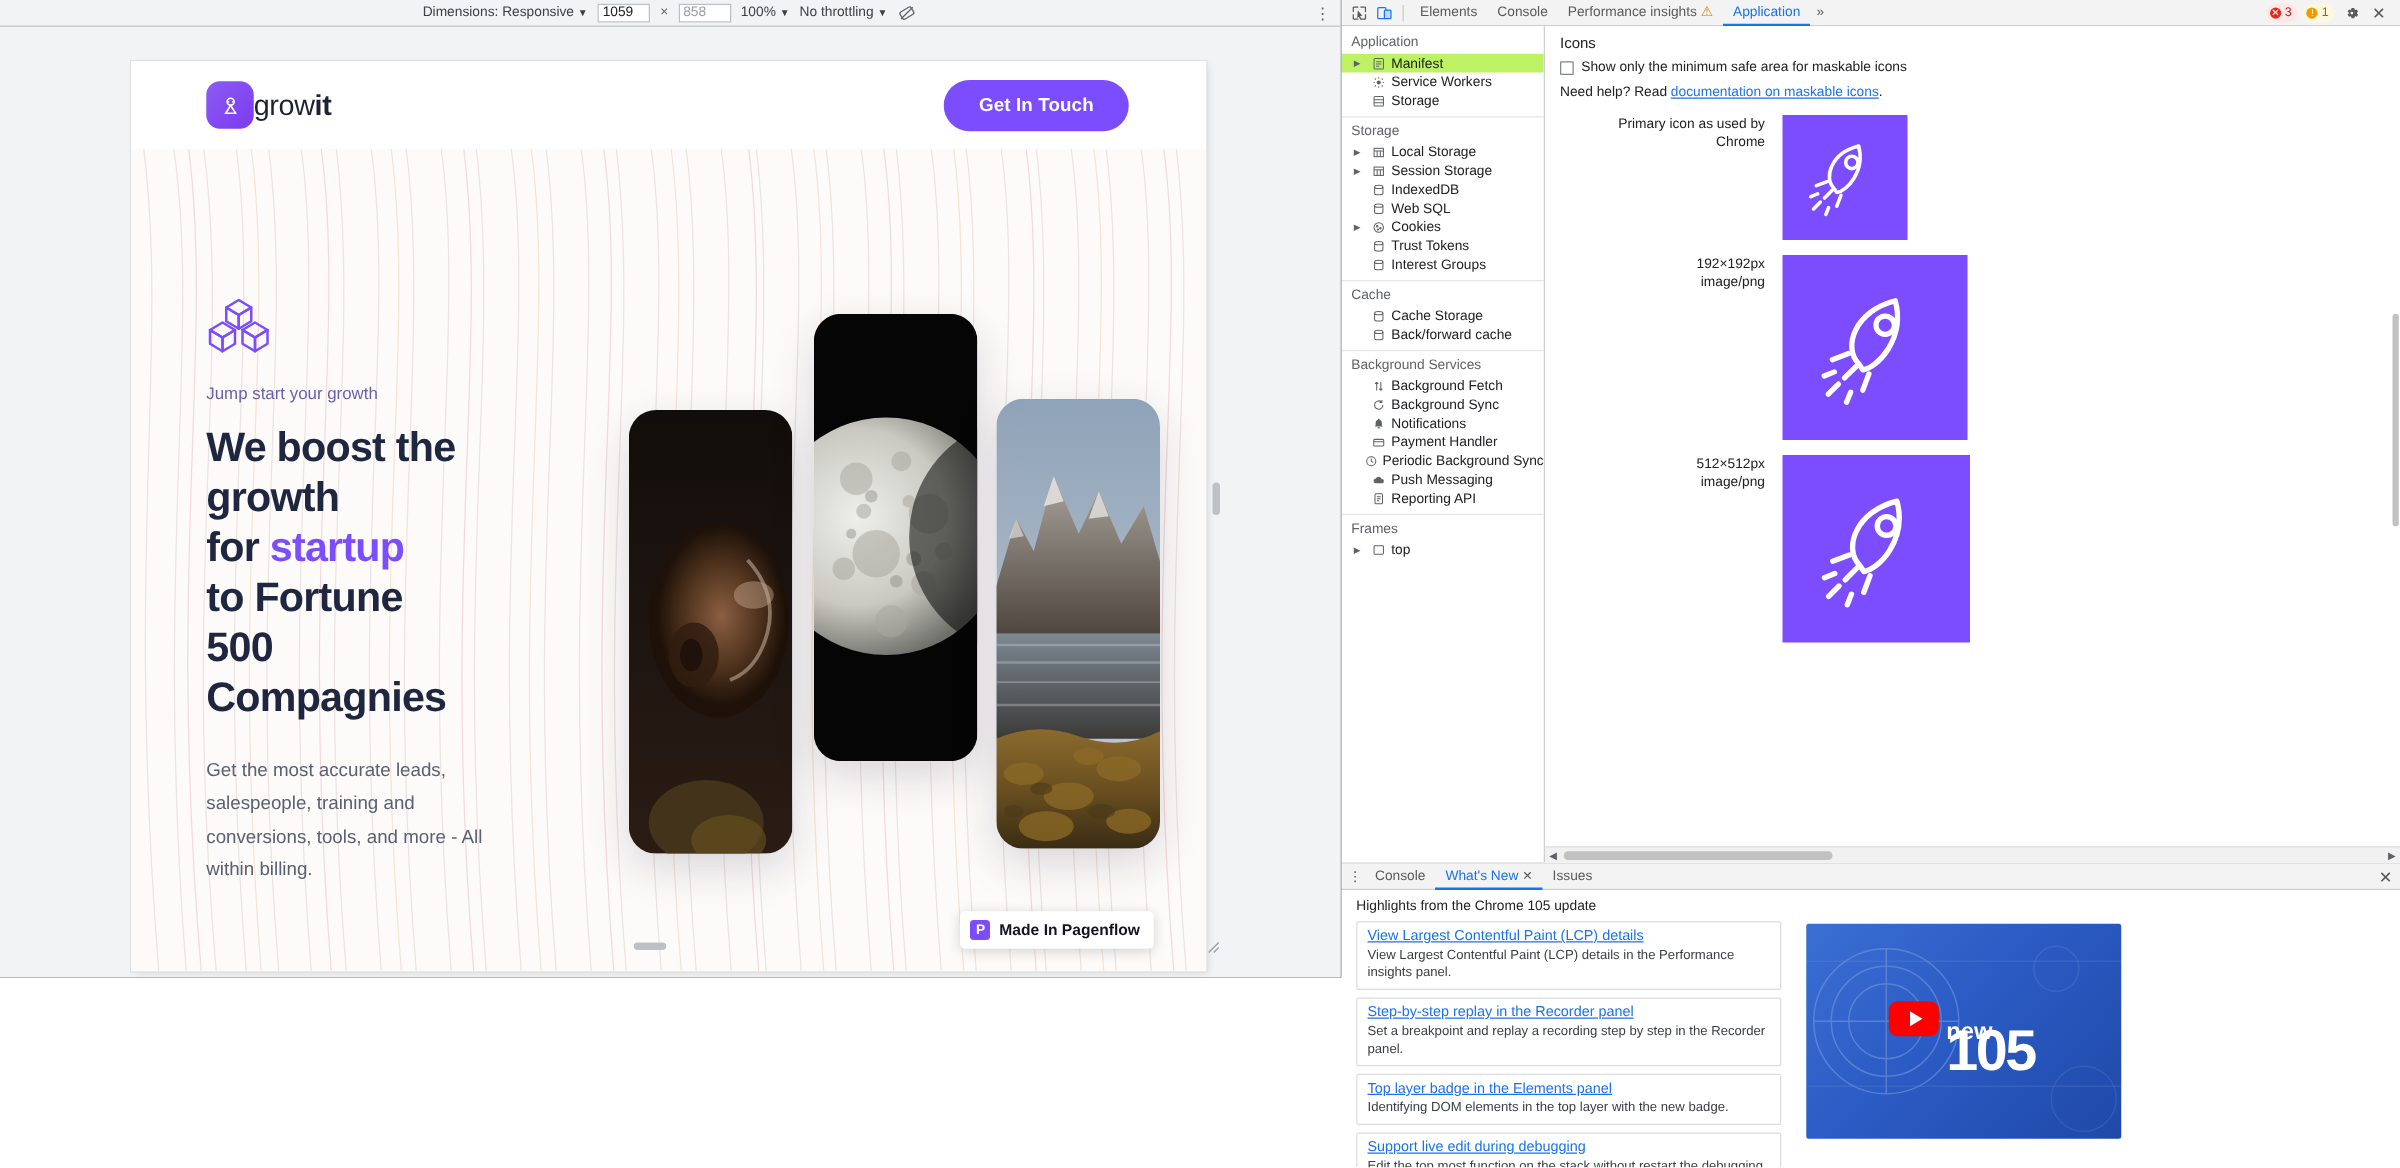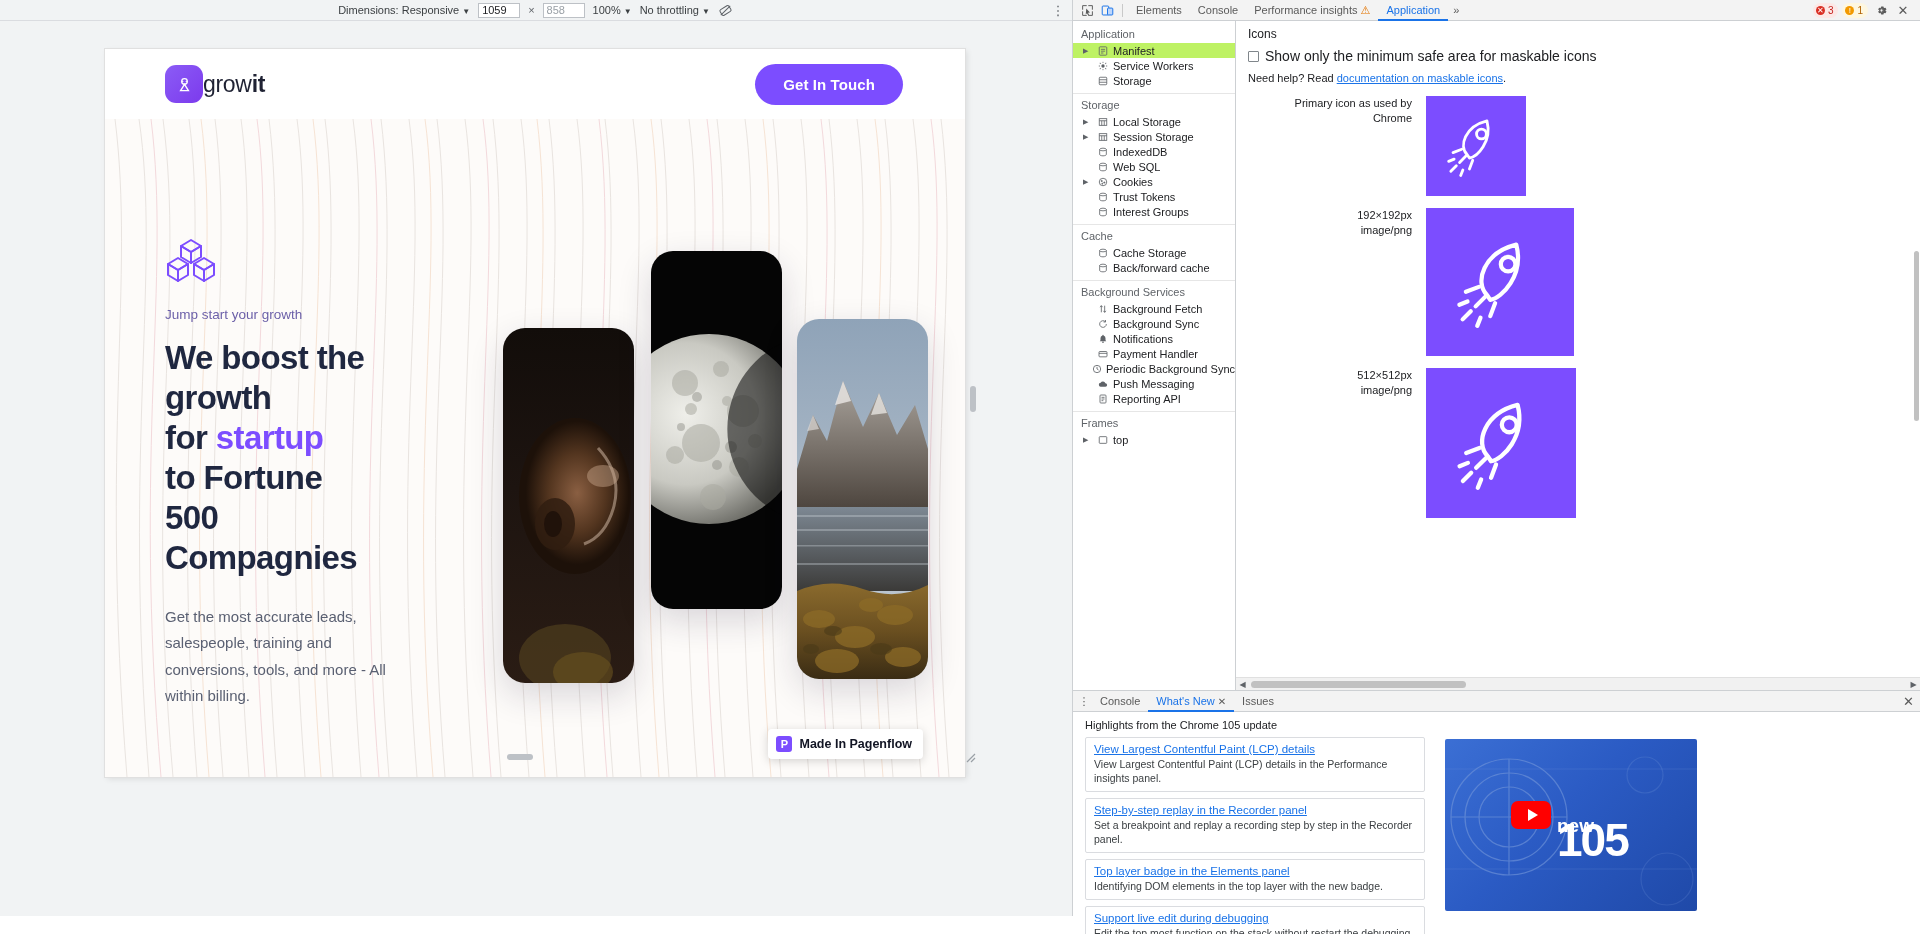--- a/index.html
+++ b/index.html
@@ -7,21 +7,21 @@
     width: 1920px; height: 934px;
     font-family: "Liberation Sans", sans-serif;
     font-size: 12px;
     background: #fff;
     overflow: hidden;
   }
   .app { position: relative; width: 1920px; height: 934px; display: flex; }
 
   
   .viewport-pane {
-    width: 1073px; height: 916px;
+    width: 1073px; height: 782px;
     background: #000000;
     position: relative;
     border-right: 1px solid #cdd0d3;
     flex: 0 0 1073px;
   }
   .device-toolbar {
     height: 21px; background: #f1f3f4;
     border-bottom: 1px solid #dadce0;
     display: flex; align-items: center; justify-content: center;
     gap: 8px; font-size: 11px; color: #3c4043; position: relative;
@@ -184,21 +184,21 @@
   .sb-ico { width: 13px; display: inline-flex; align-items: center; justify-content: center; }
   .sb-label { font-size: 11px; color: #202124; }
   .sb-rule { height: 1px; background: #e6e6e6; margin: 5px 0 0 0; }
 
   
   .app-main {
     flex: 1; background: #fff; overflow: hidden; position: relative;
     padding: 6px 8px 0 12px; min-width: 0;
   }
   .sec-h { font-size: 12px; color: #202124; margin-bottom: 7px; }
-  .chk-row { display: flex; align-items: center; gap: 6px; font-size: 14px; color: #202124; margin-bottom: 8px; }
+  .chk-row { display: flex; align-items: center; gap: 6px; font-size: 11px; color: #202124; margin-bottom: 8px; }
   .chk { width: 11px; height: 11px; border: 1px solid #80868b; border-radius: 1px; background: #fff; }
   .help-row { font-size: 11px; color: #202124; margin-bottom: 12px; }
   .link { color: #1a73e8; text-decoration: underline; cursor: pointer; }
   .icon-row { display: flex; margin-bottom: 12px; }
   .icon-meta {
     width: 178px; flex: 0 0 178px; text-align: right; padding-right: 14px;
     font-size: 11px; color: #202124; line-height: 15px;
   }
   .icon-meta .sub { color: #202124; }
   .icon-box { background: #7c4dff; display: flex; align-items: center; justify-content: center; }

